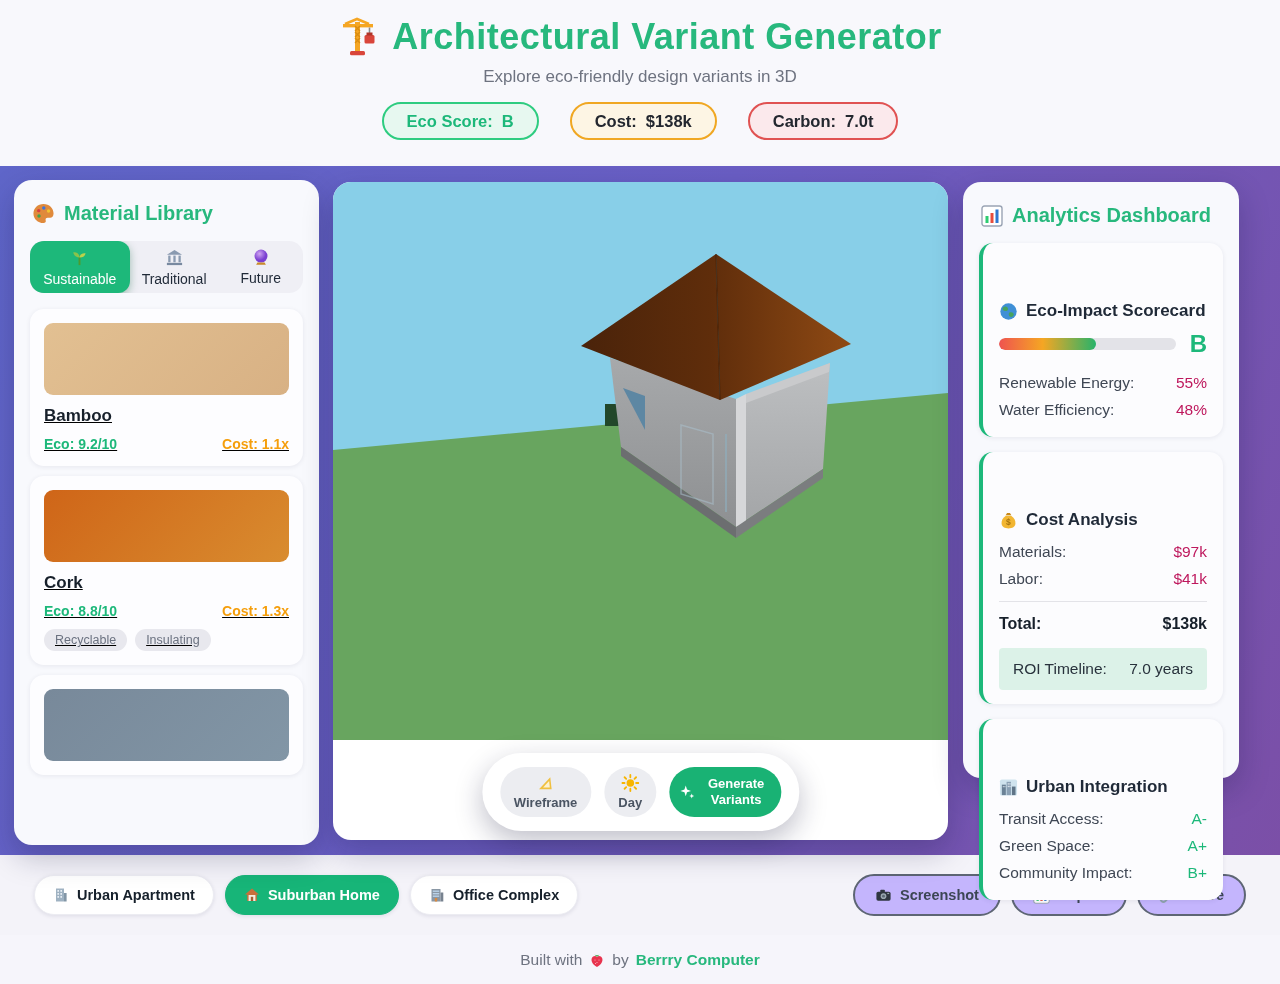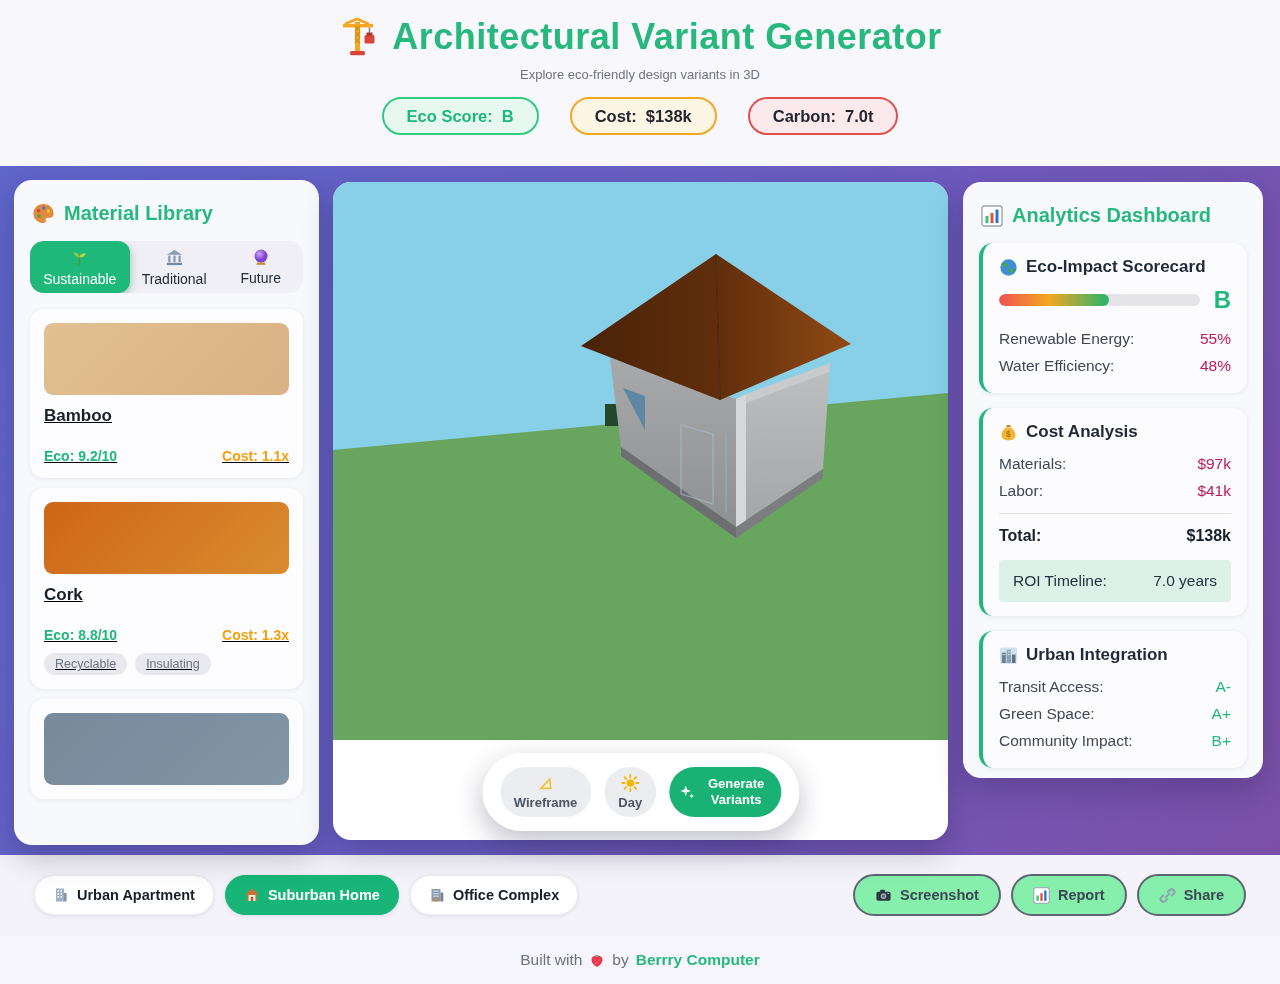--- a/index.html
+++ b/index.html
@@ -3,21 +3,21 @@
 <meta charset="utf-8">
 <style>
   * { margin:0; padding:0; box-sizing:border-box; }
   html,body { width:1280px; height:984px; overflow:hidden; }
   body { font-family:"Liberation Sans", sans-serif; background:#f6f5fb; }
 
   
   .app-header { height:166px; background:#f8f8fc; text-align:center; padding-top:16px; }
   .title-row { display:flex; align-items:center; justify-content:center; gap:12px; }
   .app-title { font-size:36px; font-weight:bold; color:#27b87d; letter-spacing:.5px; }
-  .app-subtitle { margin-top:9px; font-size:13px; color:#6e7380; }
+  .app-subtitle { margin-top:9px; font-size:17px; color:#6e7380; }
   .badge-row { margin-top:15px; display:flex; justify-content:center; gap:31px; }
   .badge { display:flex; align-items:center; gap:9px; height:38px; padding:0 23px;
            border-radius:22px; font-size:16.5px; font-weight:bold; color:#23272f; }
   .badge-eco { background:#e7f8f0; border:2px solid #2ecc80; color:#1db87a; }
   .badge-cost { background:#fdf5e4; border:2px solid #f0a722; }
   .badge-carbon { background:#fbe9ec; border:2px solid #e05252; }
 
   
   .main { position:relative; height:689px;
           background:linear-gradient(118deg,#5f66c9 0%, #6a5ec4 45%, #7b4fa7 100%); }
@@ -28,42 +28,42 @@
   .sidebar-left { left:14px; top:14px; width:305px; height:665px; padding:16px; overflow:hidden; }
   .panel-title { display:flex; align-items:center; gap:9px; font-size:20px; font-weight:bold; color:#27b87d; margin:6px 0 16px 2px; }
   .tabbar { display:flex; background:#efeff5; border-radius:14px; overflow:hidden; }
   .tab { flex:1; display:flex; flex-direction:column; align-items:center; justify-content:center;
          gap:4px; padding:8px 12px; height:52px; font-size:14px; color:#1f2937; cursor:pointer; }
   .tab.active { background:#1db87a; color:#fff; border-radius:12px; box-shadow:0 3px 8px rgba(0,90,50,.35); flex:1.25; }
   .material-list { margin-top:16px; display:flex; flex-direction:column; gap:10px;text-decoration:underline; }
   .material-card { background:#fdfdff; border-radius:14px; padding:14px; box-shadow:0 1px 5px rgba(30,30,70,.08); }
   .swatch { height:72px; border-radius:9px; }
   .mat-name { margin-top:11px; font-size:17px; font-weight:bold; color:#17202b; }
-  .mat-meta { margin-top:22px; display:flex; justify-content:space-between; font-size:14px; font-weight:bold; }
+  .mat-meta { margin-top:10px; display:flex; justify-content:space-between; font-size:14px; font-weight:bold; }
   .mat-eco { color:#1db87a; } .mat-cost { color:#f59e0b; }
   .tag-row { margin-top:10px; display:flex; gap:8px; }
   .tag { background:#e8e8ee; color:#6b7280; font-size:12.5px; padding:4px 11px; border-radius:12px; }
 
   
   .canvas-card { left:333px; top:16px; width:615px; height:658px; background:#fff; border-radius:18px; overflow:visible; padding:0; }
   .scene-svg { display:block; border-radius:18px 18px 0 0; }
   .controls-pill { position:absolute; left:50%; transform:translateX(-50%); top:571px;
                    background:#fff; border-radius:44px; padding:14px 18px; display:flex; gap:13px; align-items:center;
                    box-shadow:0 10px 28px rgba(25,25,60,.28); }
   .ctl-btn { display:flex; flex-direction:column; align-items:center; justify-content:center; gap:3px;
              background:#ecedf1; border:none; border-radius:26px; height:50px; padding:6px 14px;
              font-family:inherit; font-size:13px; font-weight:bold; color:#4b5563; cursor:pointer; }
   .ctl-btn.primary { background:#19b274; color:#fff; flex-direction:row; gap:6px; width:112px; padding:6px 10px; }
   .ctl-btn.primary .lbl { white-space:normal; line-height:1.25; text-align:center; font-size:13px; }
 
   
-  .sidebar-right { left:963px; top:16px; width:300px; height:596px; padding:16px; }
+  .sidebar-right { left:963px; top:16px; width:276px; height:596px; padding:16px; }
   .section { background:#fcfcfe; border-left:4px solid #1db87a; border-radius:14px;
              padding:14px 16px; margin-bottom:15px; box-shadow:0 1px 5px rgba(30,30,70,.08); }
-  .section-head { display:flex; align-items:flex-end; gap:8px; font-size:17px; font-weight:bold; color:#1f2937; margin-bottom:9px; }
+  .section-head { display:flex; align-items:flex-end; gap:8px; font-size:17px; font-weight:bold; color:#1f2937; margin-bottom:9px;margin-top:44px; }
   .score-row { display:flex; align-items:center; gap:14px; margin:8px 0 12px; }
   .score-track { flex:1; height:12px; border-radius:6px; background:#e3e3e8; overflow:hidden; }
   .score-fill { height:100%; border-radius:6px; background:linear-gradient(90deg,#ef5350 0%,#f5a623 45%,#27b36a 100%); }
   .grade { font-size:24px; font-weight:bold; color:#1db87a; }
   .stat-row { display:flex; justify-content:space-between; font-size:15.5px; color:#3f4754; line-height:1.72; }
   .stat-row .val { color:#be185d; }
   .stat-row.green .val { color:#1db87a; }
   .divider { border-top:1px solid #e3e3e8; margin:8px 0; }
   .total-row { display:flex; justify-content:space-between; font-size:16px; font-weight:bold; color:#17202b; line-height:1.8;align-items:center; }
   .roi-box { margin-top:10px; background:#dcf2e8; border-radius:4px; padding:12px 14px;
@@ -71,21 +71,21 @@
 
   
   .bottom-bar { height:80px; background:#f4f3f9; display:flex; align-items:center; justify-content:space-between; padding:0 34px; }
   .variant-group { display:flex; gap:11px; }
   .pill-btn { display:flex; align-items:center; gap:8px; height:40px; padding:0 18px; border-radius:21px;
               background:#fff; border:1px solid #ececf2; box-shadow:0 1px 4px rgba(20,20,60,.10);
               font-family:inherit; font-size:14.5px; font-weight:bold; color:#16202b; cursor:pointer; }
   .pill-btn.active { background:#17b578; border-color:#17b578; color:#fff; }
   .action-group { display:flex; gap:10px; }
   .action-btn { display:flex; align-items:center; gap:8px; height:42px; padding:0 20px; border-radius:22px;
-                background:#86efac; border:2px solid #5d6574; font-family:inherit;
+                background:#c4b5fd; border:2px solid #5d6574; font-family:inherit;
                 font-size:14.5px; font-weight:bold; color:#3c4654; cursor:pointer; }
 
   
   .footer { height:49px; display:flex; align-items:center; justify-content:center; gap:7px;
             background:#f6f5fb; font-size:15.5px; color:#6e7380; }
   .footer a { color:#27b87d; font-weight:bold; text-decoration:none; }
 
   .icon { display:inline-flex; flex:none; }
 </style>
 </head>

